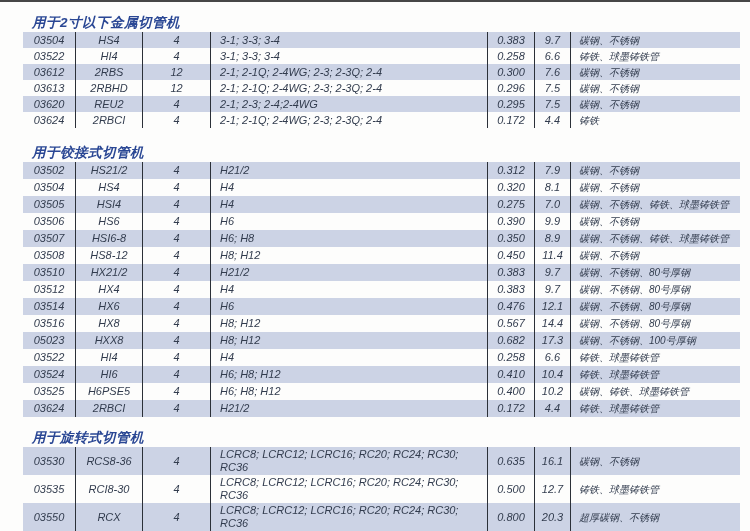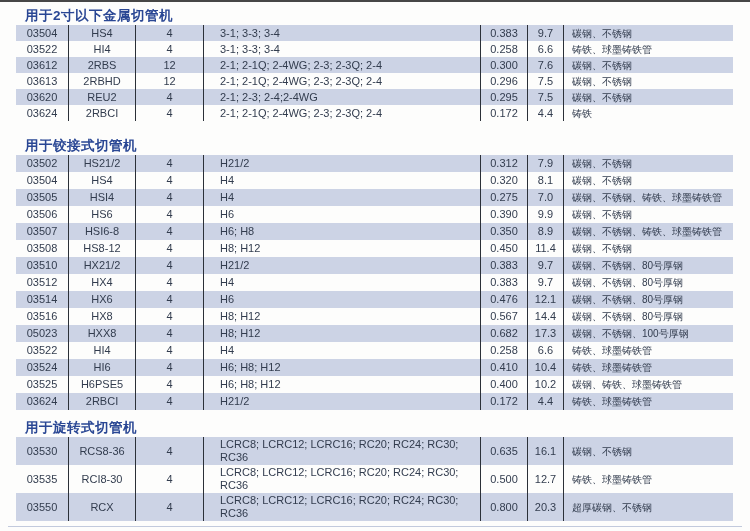--- a/index.html
+++ b/index.html
@@ -14,21 +14,21 @@
   html,body{margin:0;padding:0;}
   body{
     width:750px;height:531px;
     background:var(--plain);
     font-family:"Liberation Sans","DejaVu Sans",sans-serif;
     color:var(--text);
     overflow:hidden;
   }
   .top-rule{height:2px;background:var(--toprule);width:750px;}
   .bottom-rule{height:1px;background:var(--bottomrule);width:734px;margin:2px 0 0 8px;}
-  .section{margin:5px;}
+  .section{margin:12px;font-style:italic;}
   .section + .section{margin-top:16px;}
   .section:nth-child(3){margin-top:9px;}
   .section-title{
     margin:5px 0 0 20px;
     height:18px;line-height:18px;
     font-size:13.5px;font-weight:bold;
     color:var(--title);
     letter-spacing:0.5px;
   }
   .tbl{margin-left:11px;width:717px;}
@@ -39,21 +39,21 @@
   .cell{
     box-sizing:border-box;
     display:flex;align-items:center;justify-content:center;
     font-size:11px;line-height:13px;
     white-space:nowrap;overflow:hidden;
   }
   .cell + .cell{border-left:1px solid var(--divider);}
   .col-code{width:52px;}
   .col-model{width:67px;}
   .col-qty{width:68px;}
-  .col-fits{width:277px;justify-content:flex-start;padding-left:16px;white-space:normal;}
+  .col-fits{width:277px;justify-content:flex-start;padding-left:9px;white-space:normal;}
   .col-n1{width:47px;}
   .col-n2{width:36px;}
   .col-mat{width:170px;justify-content:flex-start;padding-left:8px;font-size:10px;}
   .sec2 .row{height:17px;}
 </style>
 </head>
 <body>
 
 <div>
   <div class="top-rule"></div>

